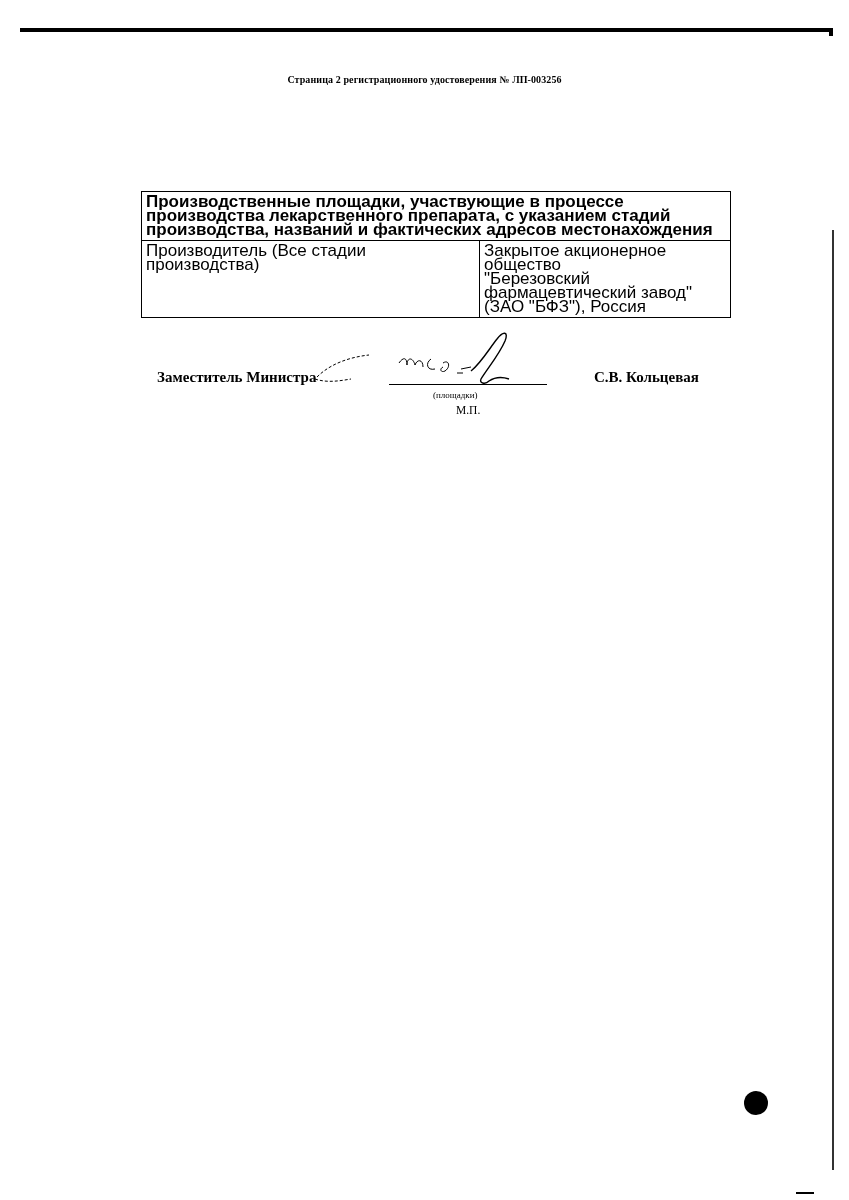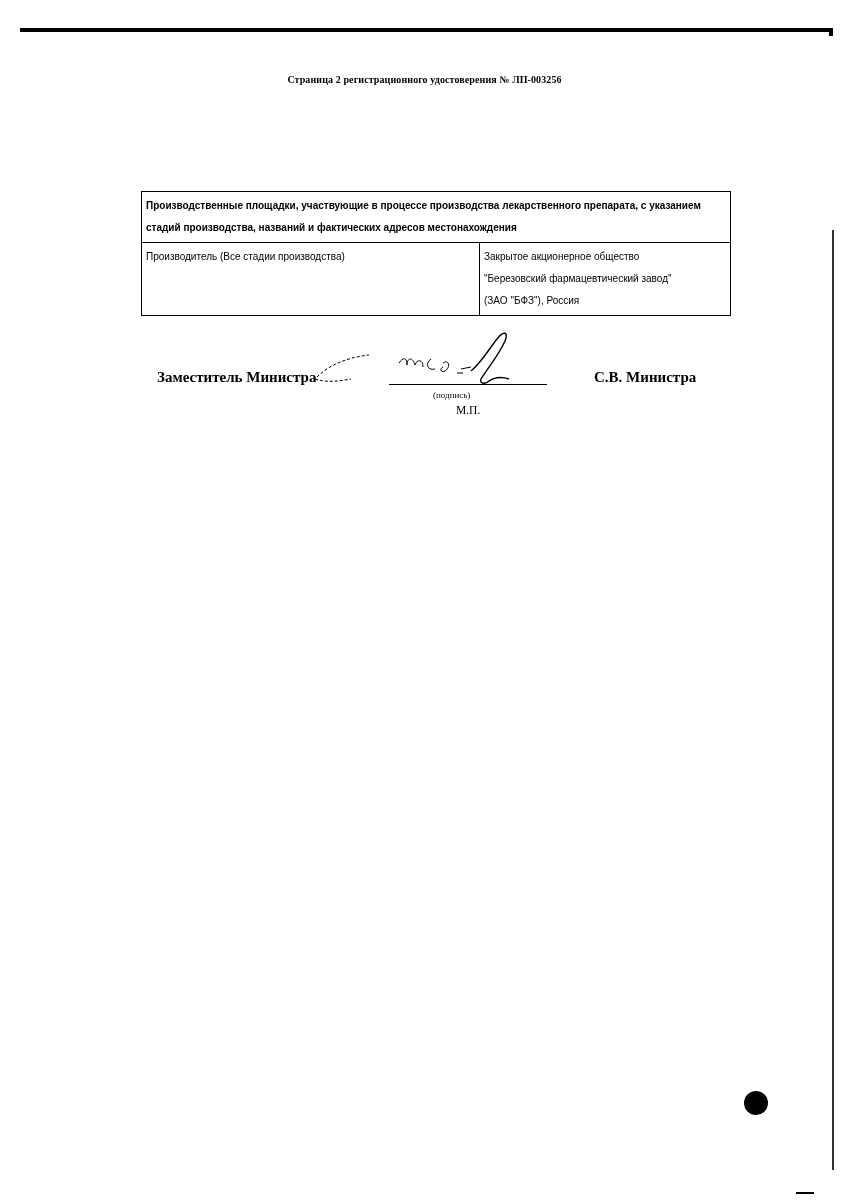--- a/index.html
+++ b/index.html
@@ -6,21 +6,21 @@
     body { width: 849px; height: 1200px; position: relative; overflow: hidden;
            font-family: "Liberation Serif", serif; color: #000; }
     .top-rule { position: absolute; left: 20px; top: 28px; width: 813px; height: 4px; background: #000; }
     .top-rule-tick { position: absolute; left: 829px; top: 28px; width: 4px; height: 8px; background: #000; }
     .right-edge { position: absolute; left: 832px; top: 230px; width: 2px; height: 940px; background: #333; }
     .page-title { position: absolute; left: 0; right: 0; top: 74px; text-align: center;
                   font-size: 10px; font-weight: bold; letter-spacing: 0.1px; }
     .reg-table { position: absolute; left: 141px; top: 191px; width: 590px;
                  border: 1.5px solid #000; border-collapse: collapse; }
     .reg-table td { border: 1.5px solid #000; vertical-align: top; padding: 3px 4px;
-                    font-family: "Liberation Sans", sans-serif; font-size: 10px; line-height: 22px; }
+                    font-family: "Liberation Sans", sans-serif; font-size: 17px; line-height: 14px; }
     .cell-header { font-weight: bold; height: 42px; }
     .cell-role { width: 329px; }
     .cell-company { height: 46px; }
     .sign-block { position: absolute; left: 141px; top: 369px; width: 600px; }
     .sign-position { position: absolute; left: 16px; top: 0; font-size: 15px; font-weight: bold; white-space: nowrap; }
     .sign-line { position: absolute; left: 248px; top: 15px; width: 158px; height: 1px; background: #000; }
     .sign-scribble { position: absolute; left: 170px; top: -40px; width: 240px; height: 62px; }
     .sign-caption { position: absolute; left: 292px; top: 21px; font-size: 9px; }
     .sign-name { position: absolute; left: 453px; top: 0; font-size: 15px; font-weight: bold; white-space: nowrap; }
     .stamp-mark { position: absolute; left: 315px; top: 35px; font-size: 11.5px; }
@@ -54,19 +54,19 @@
 
 <div class="sign-block">
   <div class="sign-position">Заместитель Министра</div>
   <svg class="sign-scribble" viewBox="0 0 240 62">
     <path d="M6 48 C 20 34, 40 28, 58 26 M4 50 C 16 54, 28 52, 40 50" stroke="#000" stroke-width="1" fill="none" stroke-dasharray="3 2"></path>
     <path d="M88 34 c4 -6 8 -6 8 2 c0 -8 6 -8 8 0 c2 -6 8 -6 8 2 M120 30 c-6 4 -4 12 4 10 M132 34 c6 -4 8 4 2 8 c-4 2 -6 -2 -2 -4" stroke="#000" stroke-width="1" fill="none"></path>
     <path d="M160 42 c10 -8 18 -22 26 -32 c6 -8 12 -8 8 2 c-6 14 -18 28 -24 38 c-2 4 4 6 8 2 c6 -4 14 -4 20 -2" stroke="#000" stroke-width="1.4" fill="none"></path>
     <path d="M150 40 l10 -2 M146 44 l6 0" stroke="#000" stroke-width="1" fill="none"></path>
   </svg>
   <div class="sign-line"></div>
-  <div class="sign-caption">(подпись)</div>
-  <div class="sign-name">С.В. Министра</div>
+  <div class="sign-caption">(площадки)</div>
+  <div class="sign-name">С.В. Кольцевая</div>
   <div class="stamp-mark">М.П.</div>
 </div>
 
 <div class="black-dot"></div>
 <div class="bottom-dash"></div>
 
 </body></html>

